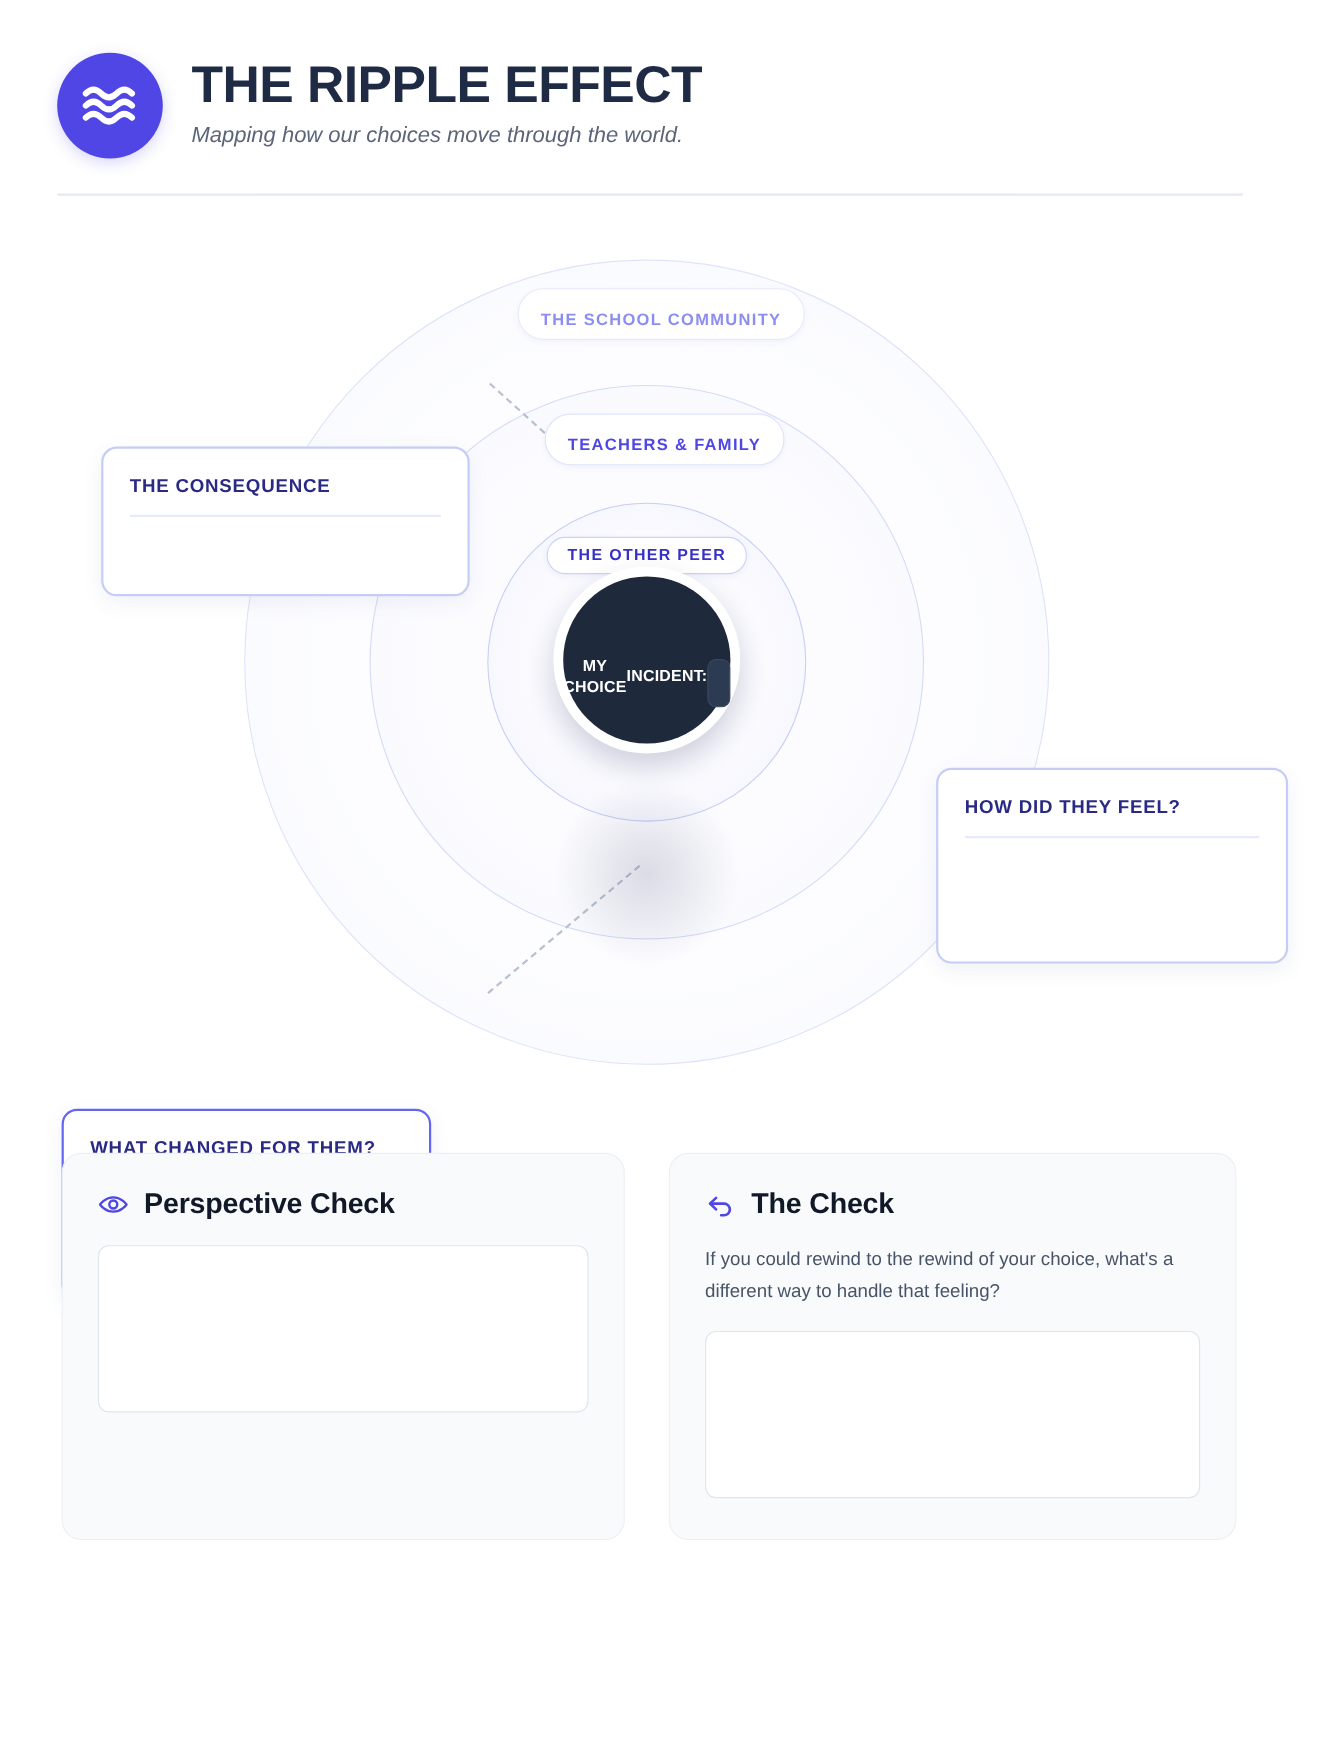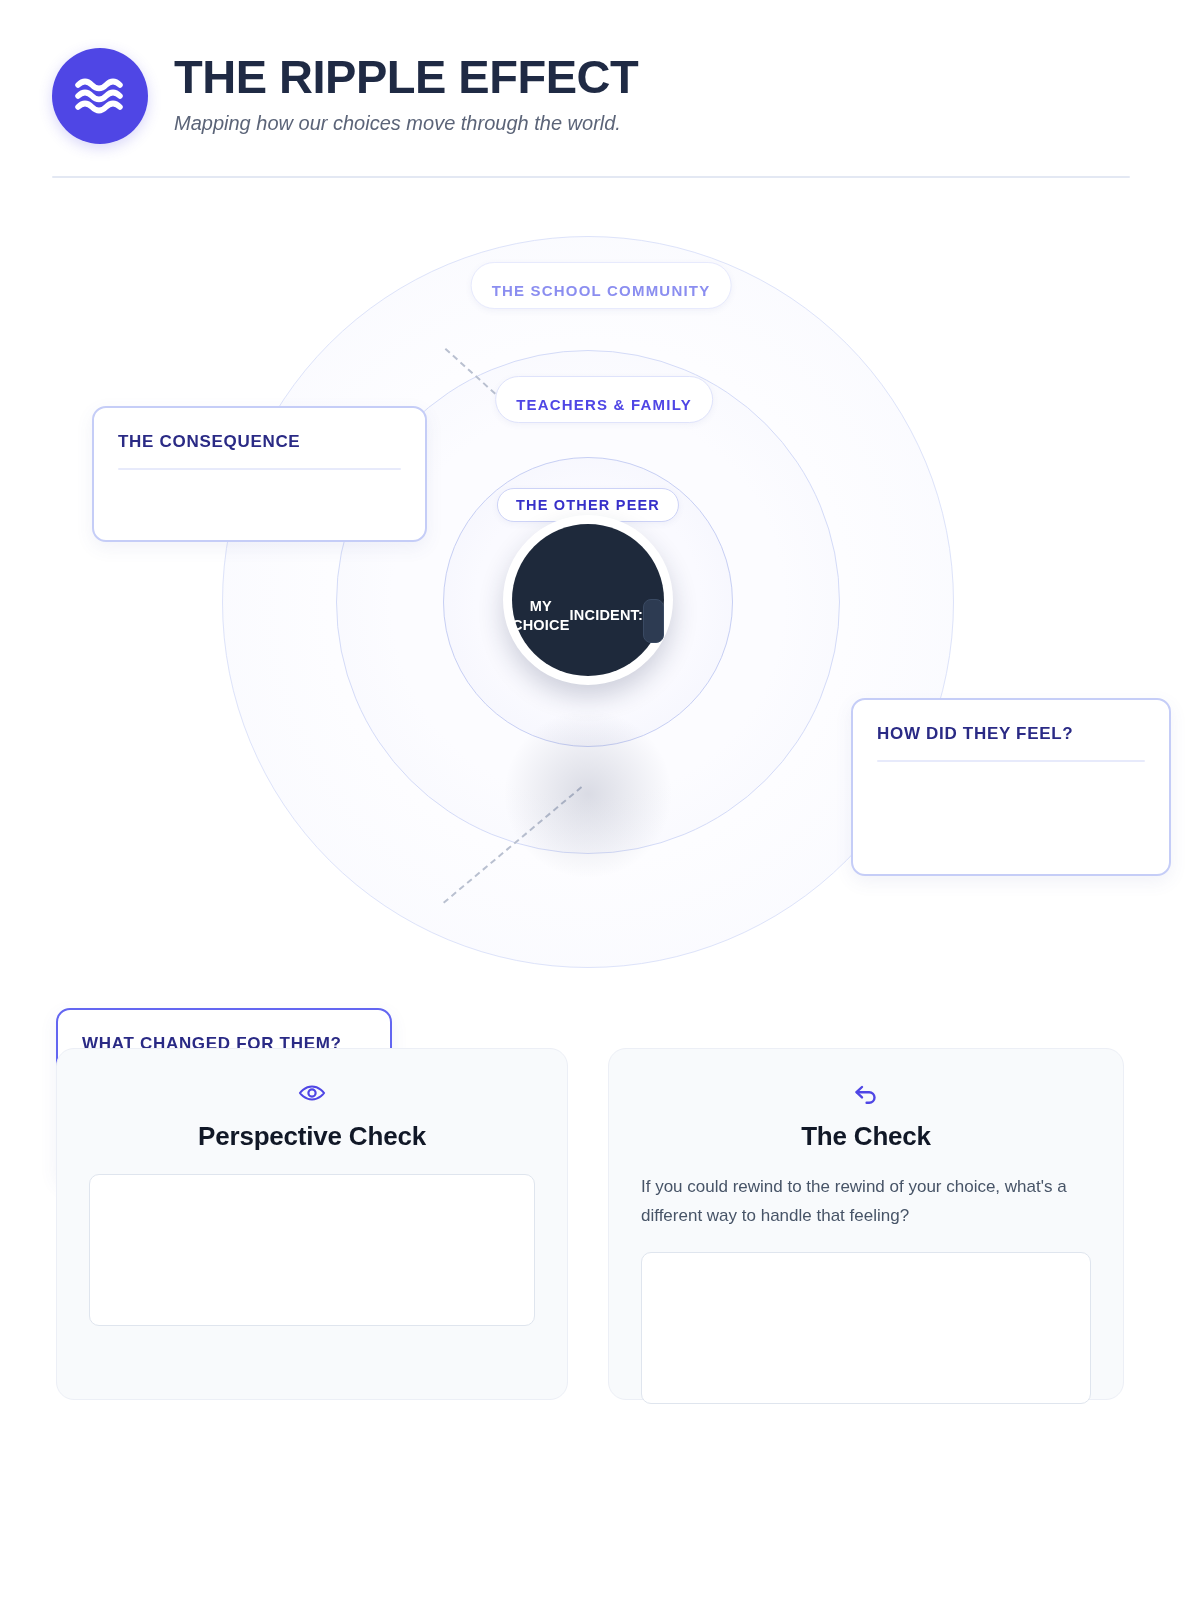--- a/index.html
+++ b/index.html
@@ -122,21 +122,21 @@
   .note-changed     { left: 56px; top: 818px; width: 336px; height: 174px; }
 
   
   .card {
     position: absolute; top: 1048px; height: 352px;
     background: #f8fafc; border: 1.5px solid #eceff6;
     border-radius: 18px; padding: 30px 32px;
   }
   .card-left  { left: 56px;  width: 512px; }
   .card-right { left: 608px; width: 516px; }
-  .card-head { display: flex; align-items: center; gap: 14px; flex-direction: column; }
+  .card-head { display: flex; align-items: center; gap: 14px; }
   .card-icon { width: 28px; height: 28px; flex: 0 0 28px; display: flex; align-items: center; justify-content: center; }
   .card-title { font-size: 26px; font-weight: 700; color: #111827; letter-spacing: -0.2px; }
   .card-text {
     margin-top: 20px; font-size: 17px; line-height: 1.72;
     color: #475467; max-width: 430px;
   }
   .card-textarea {
     margin-top: 22px; height: 152px;
     background: #ffffff; border: 1.5px solid #dfe5ee; border-radius: 10px;
   }

